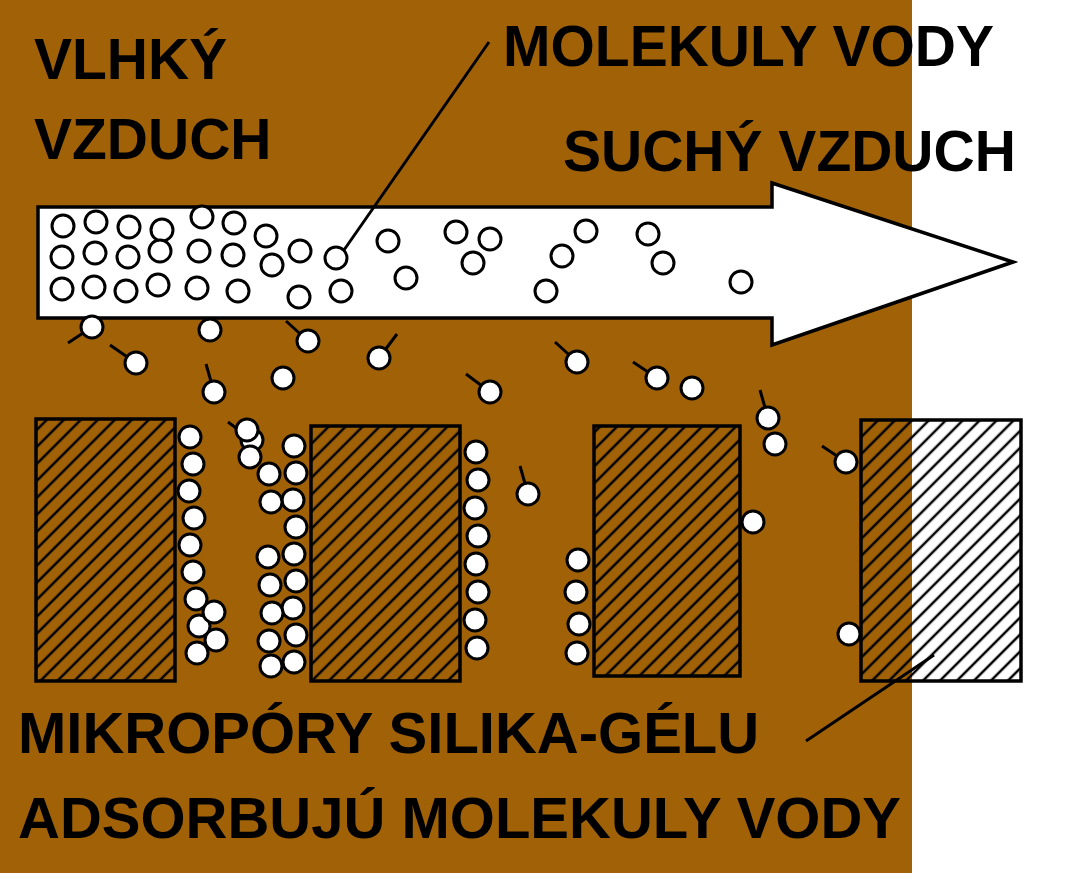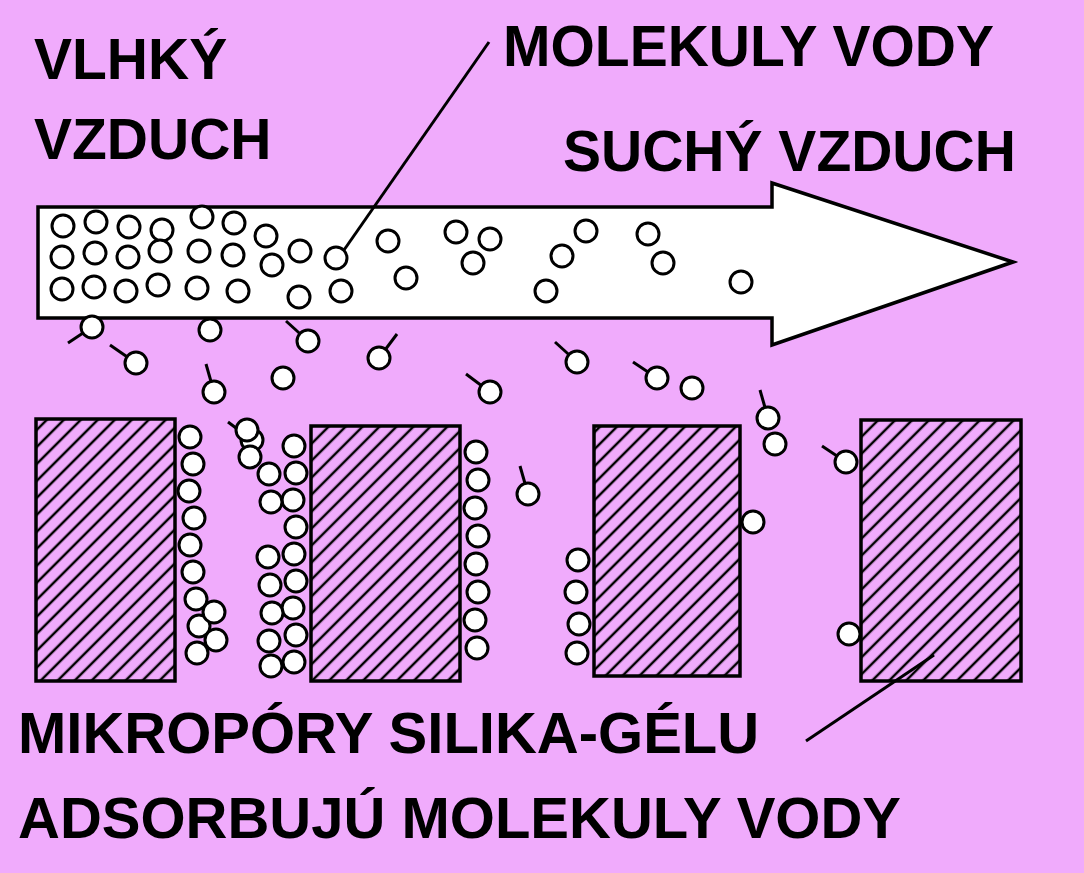--- a/index.html
+++ b/index.html
@@ -5,23 +5,23 @@
   html, body {
     margin: 0;
     padding: 0;
     background: #ffffff;
     width: 1084px;
     height: 873px;
     overflow: hidden;
   }
   .canvas {
     position: relative;
-    width: 1084px;
+    width: 912px;
     height: 873px;
-    background: #f0abfc;
+    background: #a16207;
   }
   .lbl {
     font-family: "Liberation Sans", sans-serif;
     font-weight: bold;
     font-size: 57px;
     fill: #000000;
     letter-spacing: 0px;
   }
   .caption {
     font-size: 58px;

